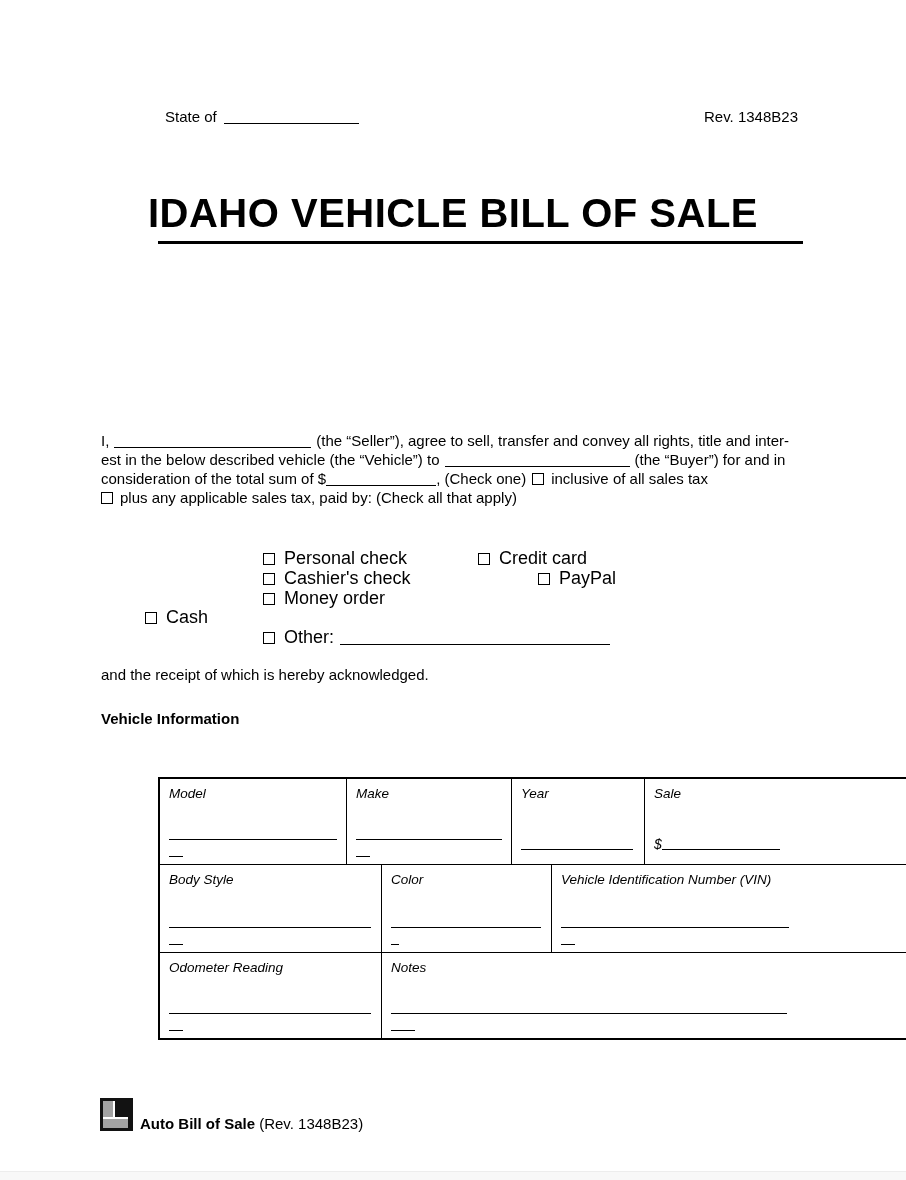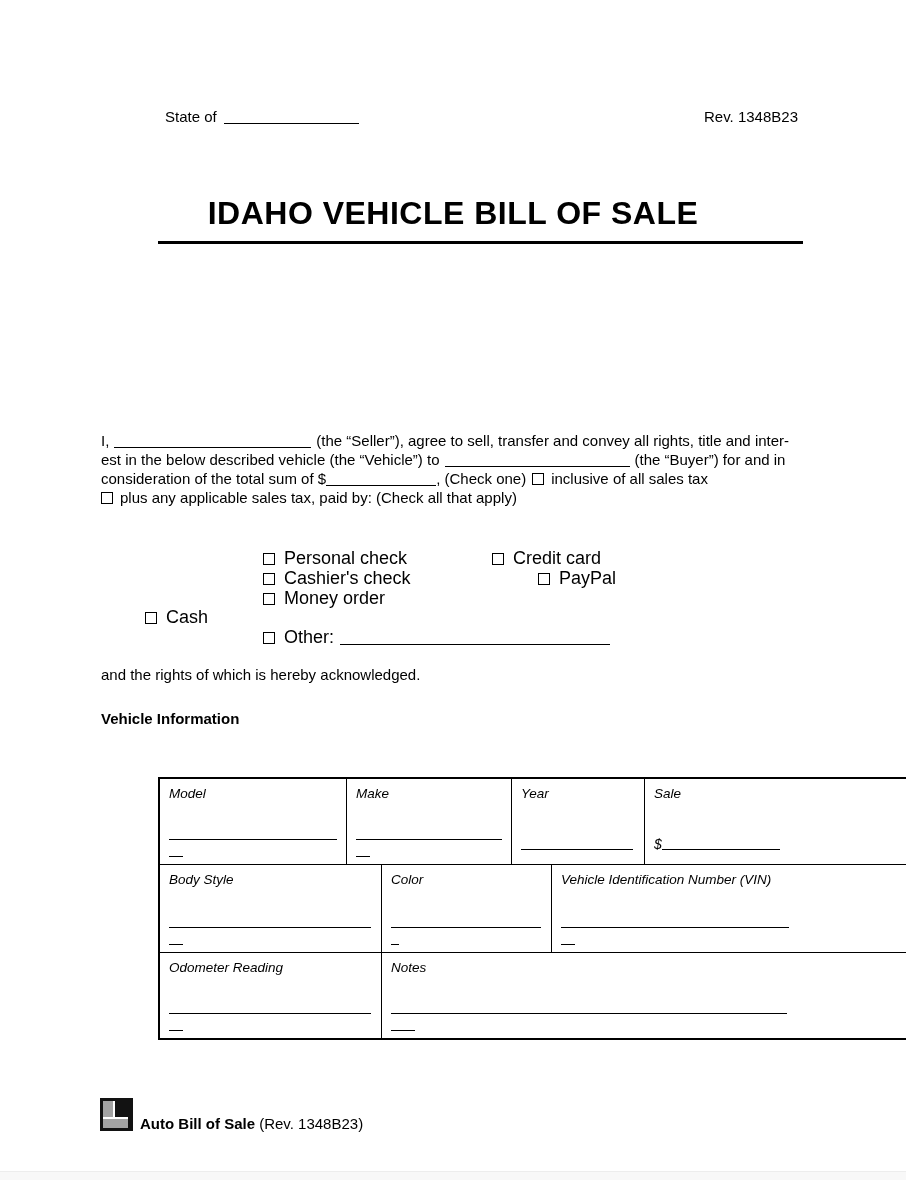--- a/index.html
+++ b/index.html
@@ -9,21 +9,21 @@
     overflow:hidden;
   }
   .abs{position:absolute;}
   .t15{font-size:15px;line-height:19px;white-space:nowrap;}
   .bold{font-weight:bold;}
   
   .state-line{left:165px;top:107px;}
   .state-blank{display:inline-block;width:135px;height:13px;border-bottom:1.4px solid #000;margin-left:7px;position:relative;top:2px;}
   .rev{top:107px;right:108px;}
   
-  .doc-title{left:0;right:0;top:191px;text-align:center;font-size:32px;font-weight:bold;letter-spacing:.5px;line-height:44px;white-space:nowrap;}
+  .doc-title{left:0;right:0;top:191px;text-align:center;font-size:40px;font-weight:bold;letter-spacing:.5px;line-height:44px;white-space:nowrap;}
   .title-rule{left:158px;top:241px;width:645px;height:3px;background:#000;}
   
   .agreement{left:101px;top:431px;}
   .agreement .ln{white-space:nowrap;height:19px;}
   .blank{display:inline-block;border-bottom:1.4px solid #000;height:13px;position:relative;top:2px;}
   .blank.seller{width:197px;margin:0 5px 0 5px;}
   .blank.buyer{width:185px;margin:0 5px 0 5px;}
   .blank.sum{width:110px;margin:0;}
   .cbx{display:inline-block;width:10px;height:10px;border:1.2px solid #000;position:relative;top:1px;background:#fff;}
   .cbx.inline{margin:0 7px 0 6px;}
@@ -80,34 +80,34 @@
 
   <div class="abs pay-item" style="left:263px;top:549px;">
     <span class="cbx"></span><span>Personal check</span>
   </div>
   <div class="abs pay-item" style="left:263px;top:569px;">
     <span class="cbx"></span><span>Cashier's check</span>
   </div>
   <div class="abs pay-item" style="left:263px;top:589px;">
     <span class="cbx"></span><span>Money order</span>
   </div>
-  <div class="abs pay-item" style="left:492px;top:549px;">
+  <div class="abs pay-item" style="left:478px;top:549px;">
     <span class="cbx"></span><span>Credit card</span>
   </div>
   <div class="abs pay-item" style="left:506px;top:569px;padding-left:32px;">
     <span class="cbx"></span><span>PayPal</span>
   </div>
   <div class="abs pay-item" style="left:145px;top:608px;">
     <span class="cbx"></span><span>Cash</span>
   </div>
   <div class="abs pay-item" style="left:263px;top:628px;">
     <span class="cbx"></span><span>Other:</span><span class="other-blank"></span>
   </div>
 
-  <div class="abs t15" style="left:101px;top:665px;">and the rights of which is hereby acknowledged.</div>
+  <div class="abs t15" style="left:101px;top:665px;">and the receipt of which is hereby acknowledged.</div>
 
   <div class="abs t15 bold" style="left:101px;top:709px;">Vehicle Information</div>
 
   <div class="abs vi-table">
     <div class="vrow vrow1">
       <div class="vcell" style="width:187px;">
         <span>Model</span>
         <span class="line-main" style="bottom:24px;width:168px;"></span>
         <span class="line-stub"></span>
       </div>

